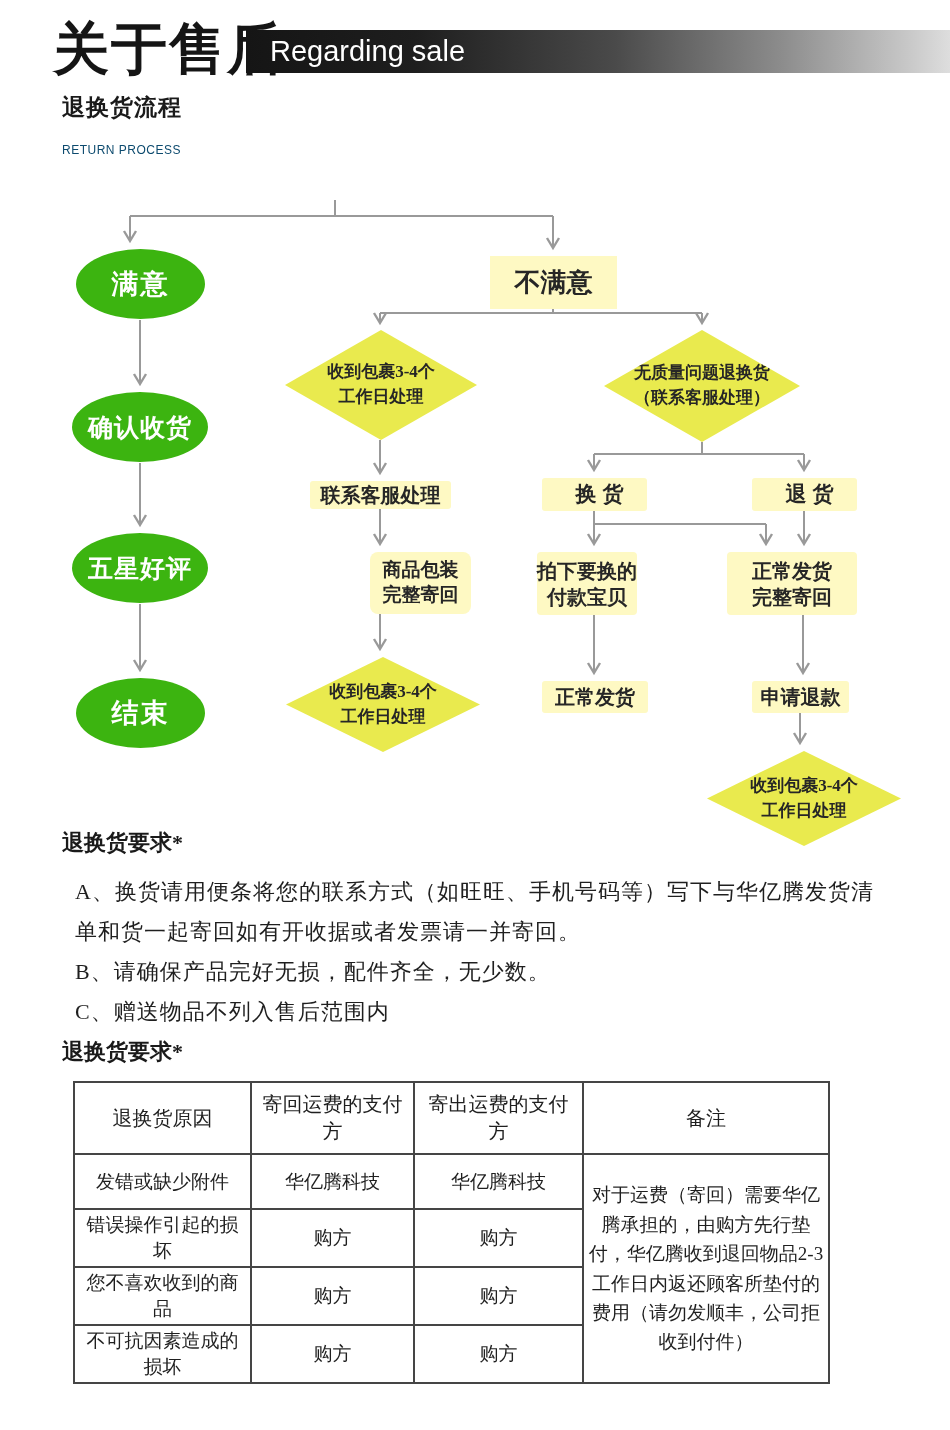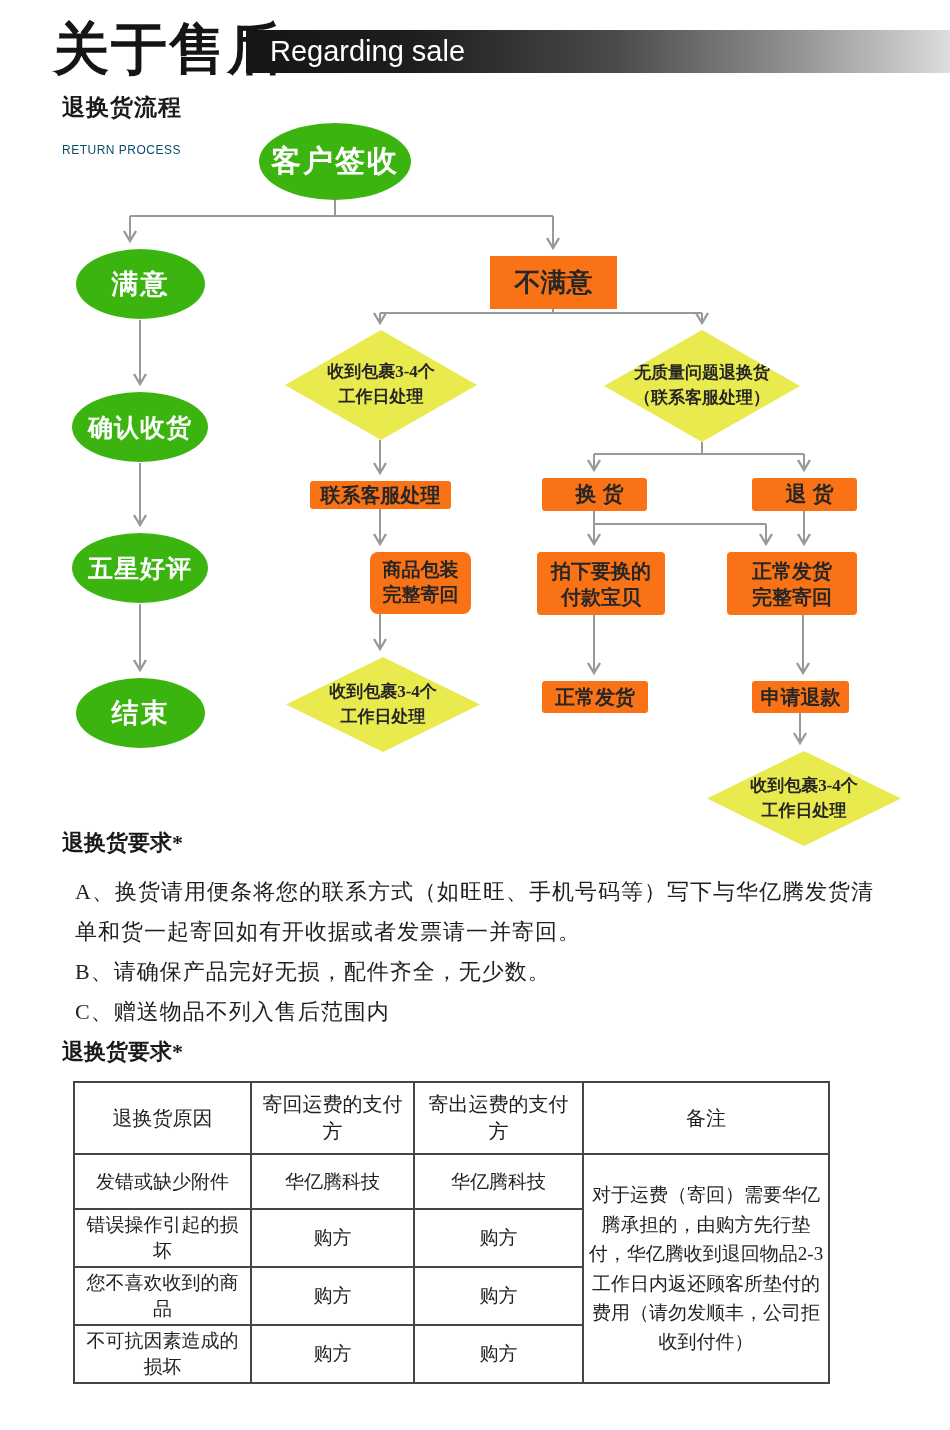--- a/index.html
+++ b/index.html
@@ -29,41 +29,41 @@
   
   svg.connectors { position:absolute; left:0; top:0; z-index:1; pointer-events:none; }
   .ln { stroke:#999; stroke-width:2; fill:none; }
   .arrow { marker-end:url(#arw); }
   .el {
     position:absolute; z-index:2; background:#3cb410; border-radius:50%;
     color:#fff; display:flex; align-items:center; justify-content:center;
     font-weight:bold; letter-spacing:2px; text-align:center;
   }
   .bx {
-    position:absolute; z-index:2; background:#f97316; color:#262626;
+    position:absolute; z-index:2; background:#fef9c3; color:#262626;
     display:flex; flex-direction:column; align-items:center; justify-content:center;
     text-align:right; font-weight:600; border-radius:3px; line-height:1.3;
   }
   .dm {
     position:absolute; z-index:2; background:#e9ea4e; color:#262626;
     clip-path:polygon(50% 0,100% 50%,50% 100%,0 50%);
     display:flex; flex-direction:column; align-items:center; justify-content:center;
     text-align:center; font-size:17px; font-weight:600; line-height:1.45;
   }
   .e-sign    { left:259px; top:123px; width:152px; height:77px; font-size:30px; }
   .e-ok      { left:76px;  top:249px; width:129px; height:70px; font-size:27px; }
   .e-confirm { left:72px;  top:392px; width:136px; height:70px; font-size:25px; letter-spacing:1px; }
   .e-star    { left:72px;  top:533px; width:136px; height:70px; font-size:25px; letter-spacing:1px; }
   .e-end     { left:76px;  top:678px; width:129px; height:70px; font-size:27px; }
   .b-unsat   { left:490px; top:256px; width:127px; height:53px; font-size:26px; border-radius:0; }
   .b-contact { left:310px; top:481px; width:141px; height:28px; font-size:20px; }
   .b-exch    { left:542px; top:478px; width:105px; height:33px; font-size:21px; letter-spacing:6px; padding-left:16px; }
   .b-ret     { left:752px; top:478px; width:105px; height:33px; font-size:21px; letter-spacing:6px; padding-left:16px; }
   .b-pack    { left:330px; top:552px; width:101px; height:62px; font-size:19px; border-radius:8px;margin-left:40px; }
-  .b-rebuy   { left:537px; top:552px; width:128px; height:63px; font-size:20px; border-radius:4px; }
+  .b-rebuy   { left:537px; top:552px; width:100px; height:63px; font-size:20px; border-radius:4px; }
   .b-nsr     { left:727px; top:552px; width:130px; height:63px; font-size:20px; border-radius:4px; }
   .b-nship   { left:542px; top:681px; width:106px; height:32px; font-size:20px; }
   .b-refund  { left:752px; top:681px; width:97px;  height:32px; font-size:20px; }
   .d-1 { left:285px; top:330px; width:192px; height:110px; }
   .d-2 { left:604px; top:330px; width:196px; height:112px; }
   .d-3 { left:286px; top:657px; width:194px; height:95px;  }
   .d-4 { left:707px; top:751px; width:194px; height:95px;  }
   
   .req-block { position:absolute; left:62px; top:828px; width:812px; }
   .req-heading { font-size:22px; font-weight:bold; color:#1a1a1a; }
@@ -125,21 +125,20 @@
     <path class="ln" d="M594,511 L594,524 L766,524"></path>
     <path class="ln arrow" d="M594,524 L594,544"></path>
     <path class="ln arrow" d="M766,524 L766,544"></path>
     <path class="ln arrow" d="M804,511 L804,544"></path>
     <path class="ln arrow" d="M380,614 L380,649"></path>
     <path class="ln arrow" d="M594,615 L594,673"></path>
     <path class="ln arrow" d="M803,615 L803,673"></path>
     <path class="ln arrow" d="M800,713 L800,743"></path>
   </svg>
 
-  <div class="el e-sign">客户签收</div>
   <div class="el e-ok">满意</div>
   <div class="el e-confirm">确认收货</div>
   <div class="el e-star">五星好评</div>
   <div class="el e-end">结束</div>
 
   <div class="bx b-unsat">不满意</div>
   <div class="bx b-contact">联系客服处理</div>
   <div class="bx b-exch">换货</div>
   <div class="bx b-ret">退货</div>
   <div class="bx b-pack">

